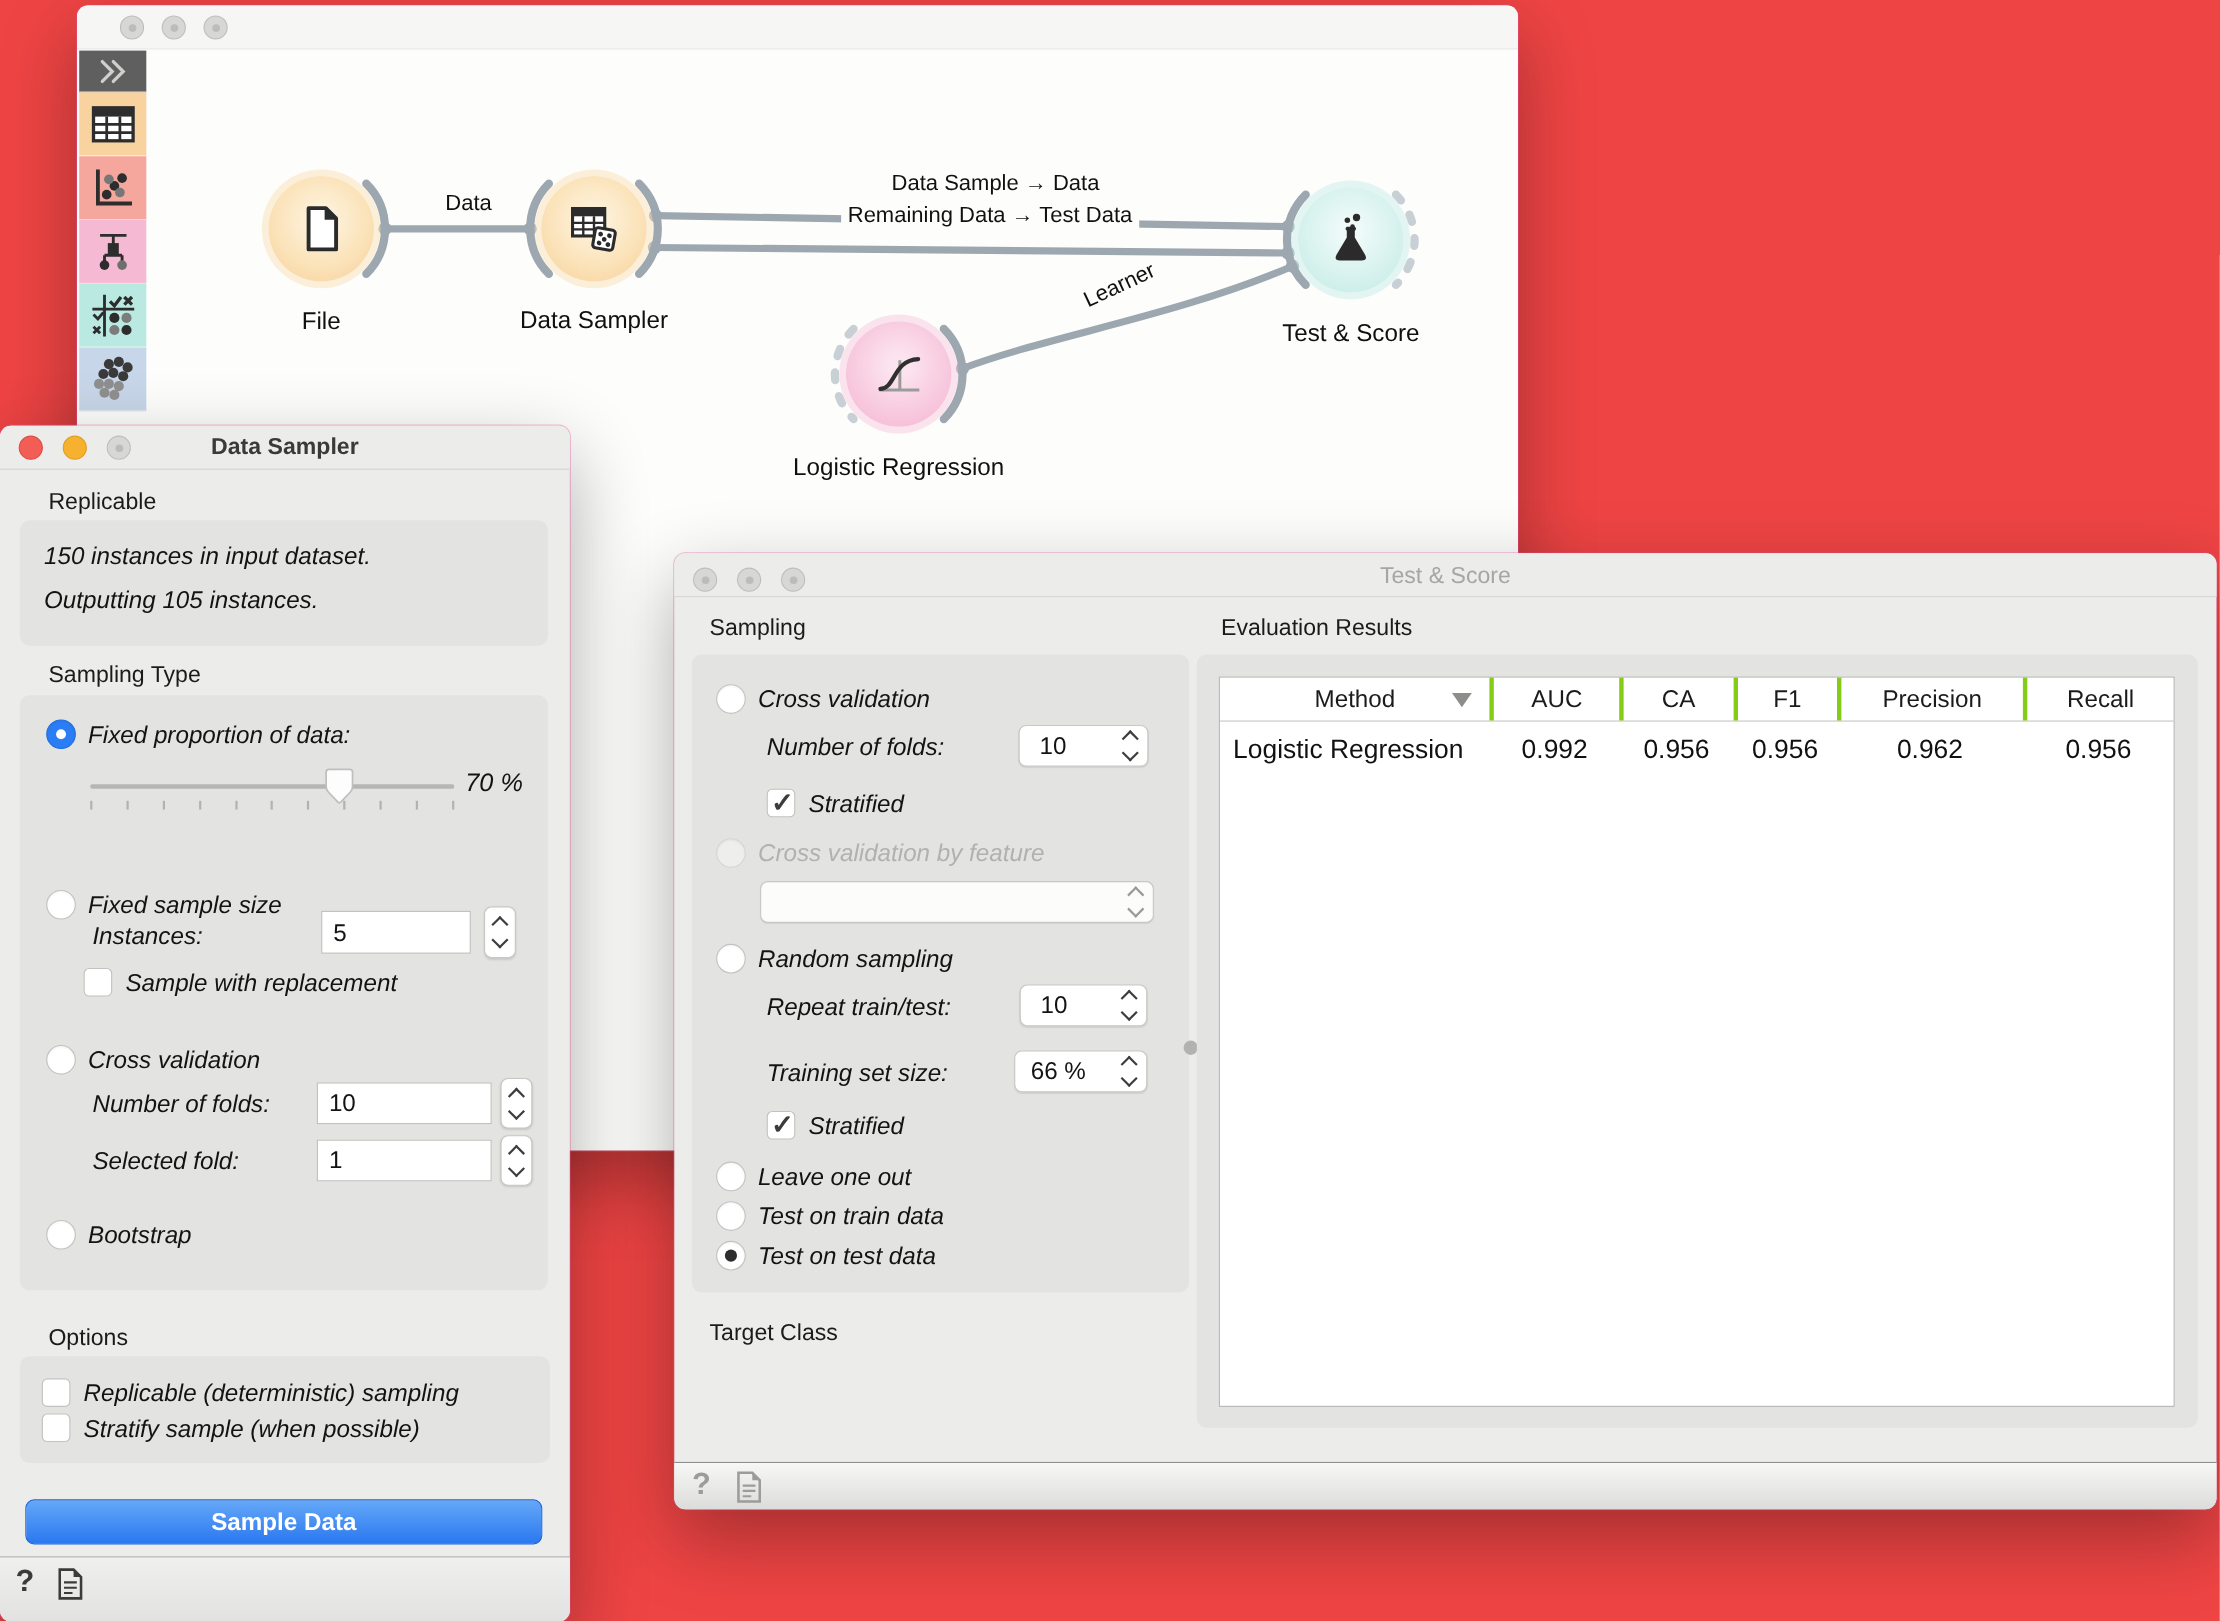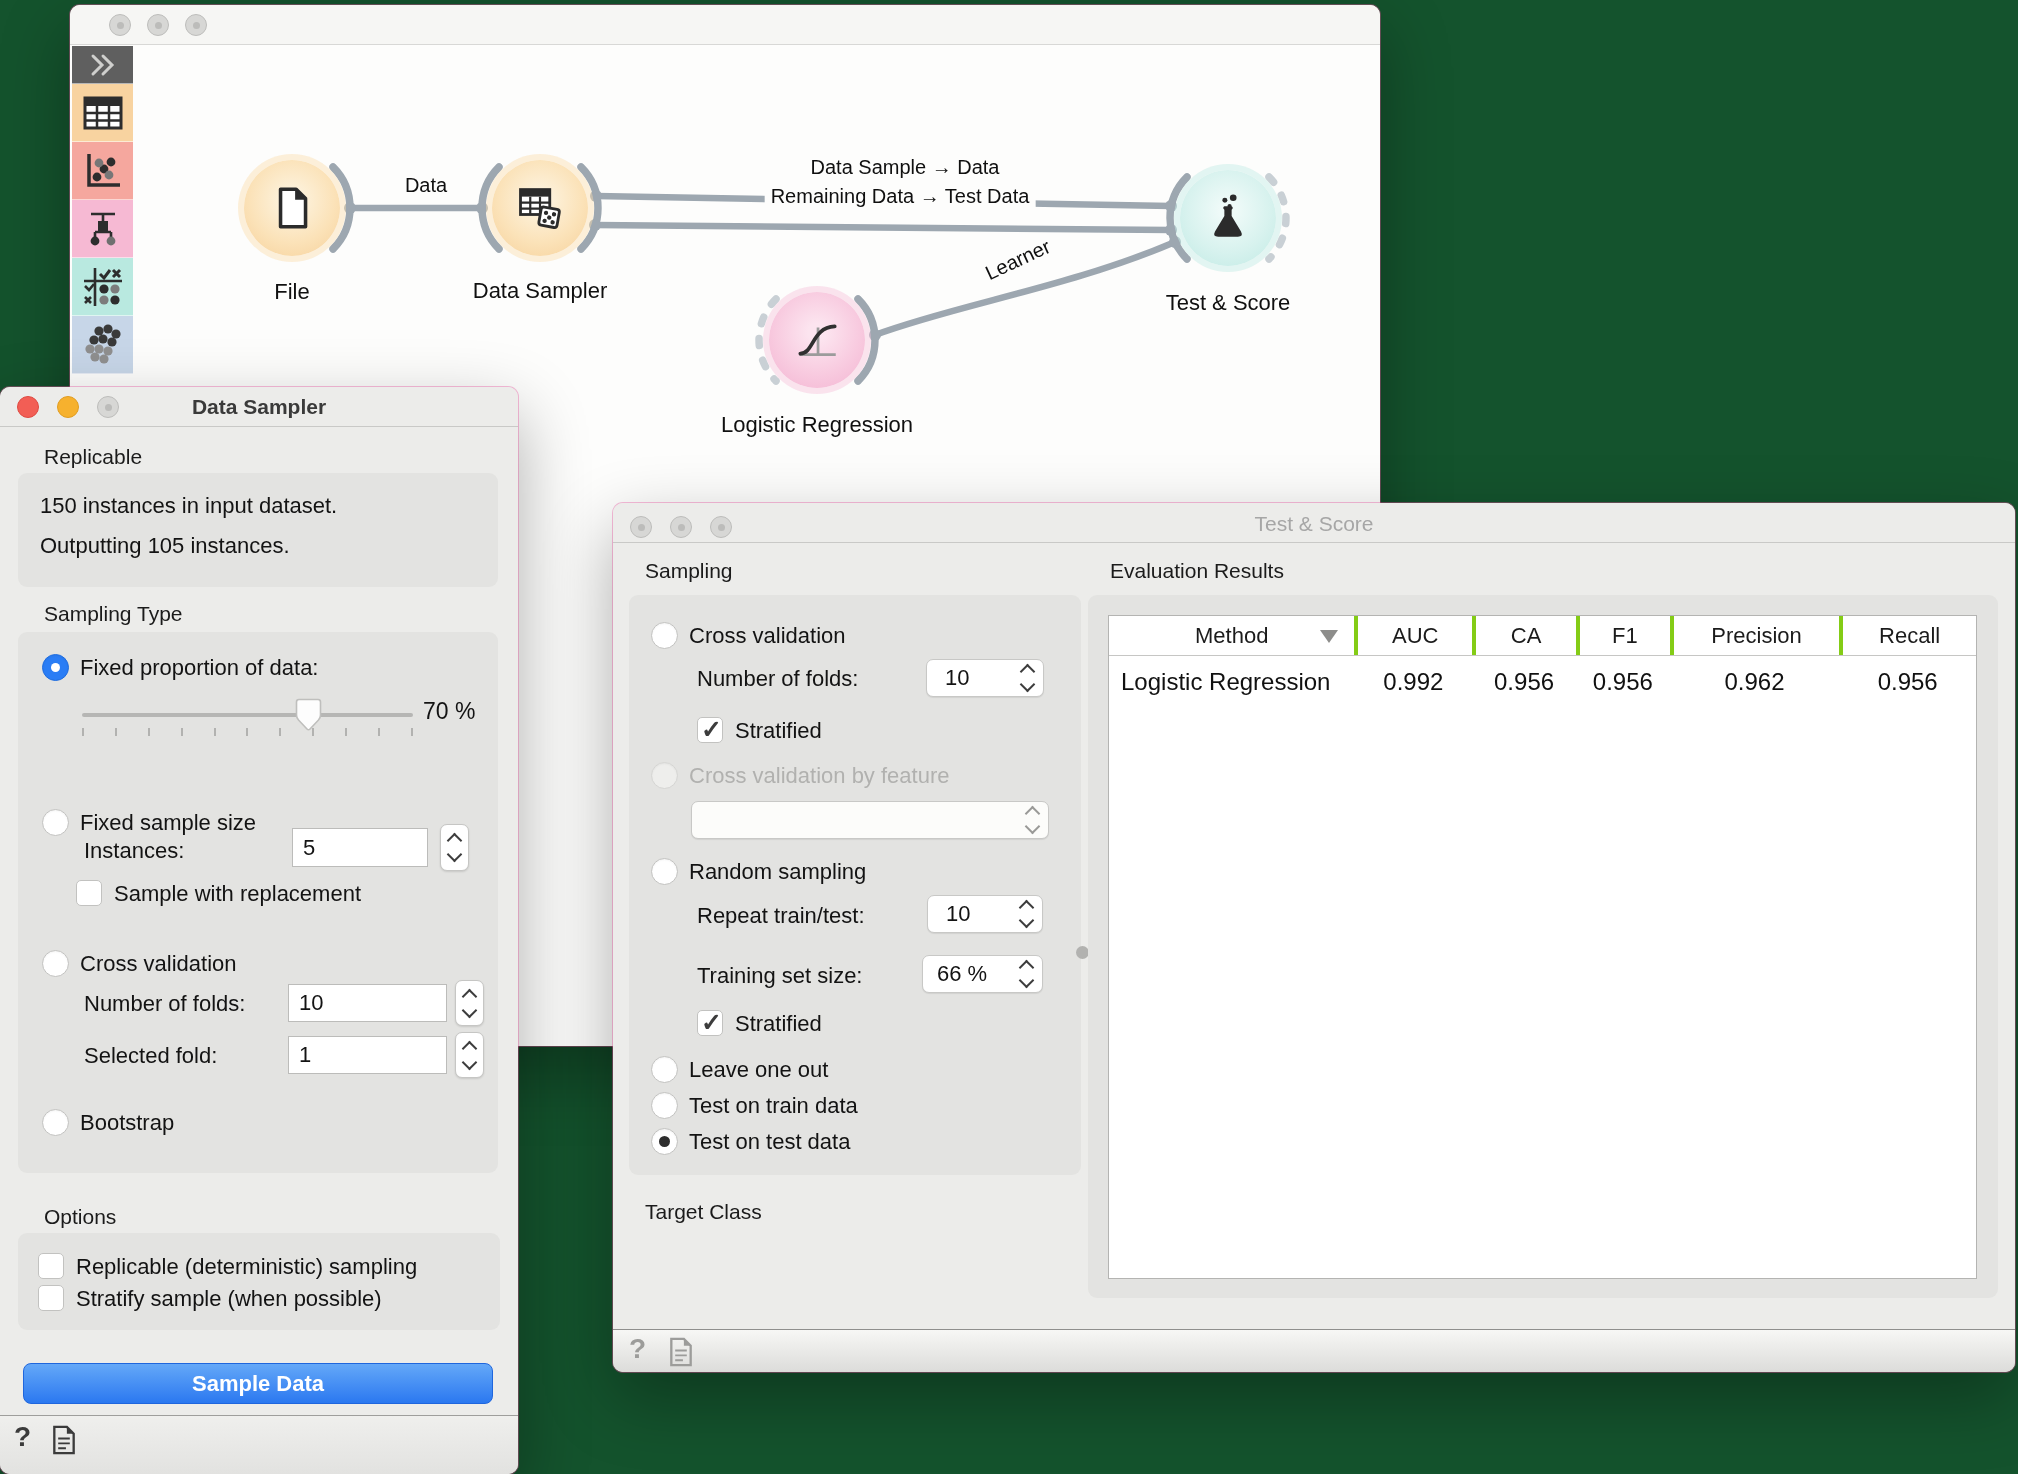--- a/index.html
+++ b/index.html
@@ -1,17 +1,17 @@
 <!DOCTYPE html>
 <html><head>
 <meta charset="utf-8">
 <style>
   * { margin:0; padding:0; box-sizing:border-box; }
   html,body { background:#d6d6d4; font-family:"Liberation Sans", sans-serif; }
-  #screen { position:relative; width:2018px; height:1474px; background:#14532d; overflow:hidden; }
+  #screen { position:relative; width:2018px; height:1474px; background:#ef4444; overflow:hidden; }
 
   
   .window { position:absolute; border-radius:10px;
             box-shadow:0 0 0 1px rgba(230,80,155,.38), 0 26px 70px rgba(0,0,0,.32); }
   .titlebar { position:absolute; left:0; top:0; right:0; border-radius:10px 10px 0 0; }
   .tl { position:absolute; width:22px; height:22px; border-radius:50%; }
   .tl.gray { background:#d7d7d5; border:1px solid #bdbdbb; }
   .tl.gray::after{ content:""; position:absolute; left:50%; top:50%; width:7px;height:7px;margin:-3.5px;border-radius:50%;background:#bcbcba;}
   .tl.red   { background:#f25e55; border:1px solid #df4a42; }
   .tl.yellow{ background:#f6b12e; border:1px solid #e19d21; }
@@ -32,21 +32,21 @@
   .node.cyan   { background:radial-gradient(circle at 50% 42%, #eefaf8 12%, #d7f2ee 58%, #bfeae4 100%); box-shadow:0 0 0 6px rgba(200,238,232,.5); }
   .node-label { position:absolute; z-index:3; transform:translate(-50%,-50%); font-size:22px; color:#101010; white-space:nowrap; }
   .edge-label { position:absolute; z-index:2; transform:translate(-50%,-50%); font-size:20px; color:#101010; background:#fdfdfc; padding:1px 6px; white-space:nowrap; }
   .edge-label.noBg { background:transparent; }
 
   
   .dialog { background:#ececea; }
   .dlg-tb { height:40px; background:#ececea; border-bottom:1px solid #c9c9c7; }
   .heading { position:absolute; font-size:21px; color:#1b1b1b; white-space:nowrap; }
   .gbox { position:absolute; background:#e3e3e1; border-radius:9px; }
-  .lbl { position:absolute; font-size:22px; color:#131313; white-space:nowrap; }
+  .lbl { position:absolute; font-size:22px; color:#131313; white-space:nowrap;font-style:italic; }
   .lbl.dis { color:#b1b1af; }
   .radio { position:absolute; width:27px; height:27px; border-radius:50%; background:#fff; border:1px solid #c2c2c0; box-shadow:inset 0 1px 2px rgba(0,0,0,.05); }
   .radio.blue { background:#2a7df5; border-color:#206dde; }
   .radio.blue::after { content:""; position:absolute; left:50%; top:50%; width:9px; height:9px; margin:-4.5px; border-radius:50%; background:#fff; }
   .radio.dot::after { content:""; position:absolute; left:50%; top:50%; width:11px; height:11px; margin:-5.5px; border-radius:50%; background:#2d2d2d; }
   .radio.dis { background:#eeeeec; border-color:#d5d5d3; }
   .cb { position:absolute; width:26px; height:26px; border-radius:5px; background:#fff; border:1px solid #c2c2c0; }
   .cb.on::after { content:"✓"; position:absolute; left:3px; top:-3px; font-size:25px; font-weight:700; color:#3c3c3c; }
   .input { position:absolute; background:#fff; border:1px solid #bcbcba; font-size:22px; color:#131313; display:flex; align-items:center; padding-left:10px; }
   .chv { width:11px; height:11px; border-right:2.6px solid #3d3d3d; border-bottom:2.6px solid #3d3d3d; transform:rotate(-135deg); }

